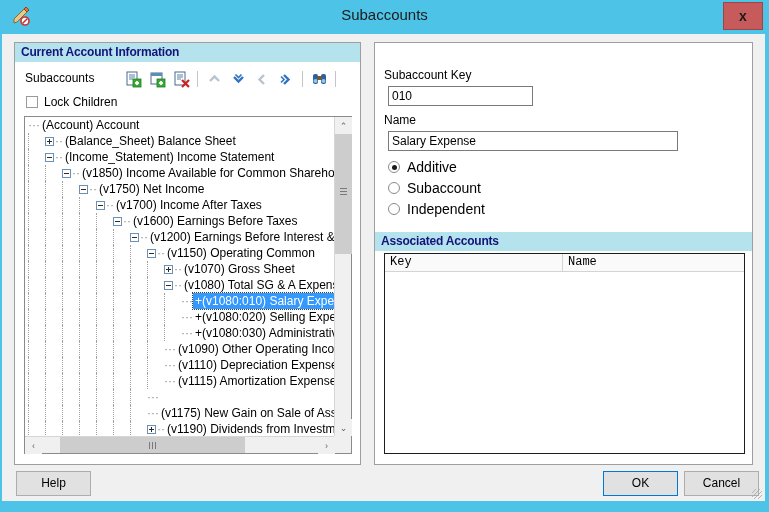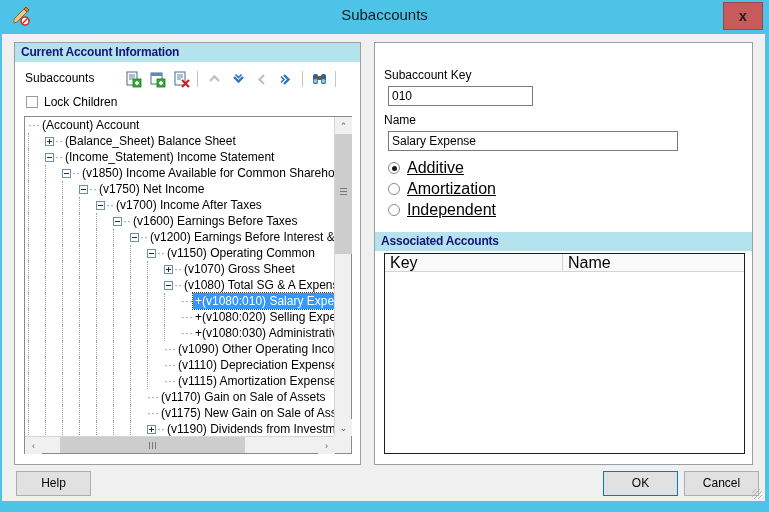--- a/index.html
+++ b/index.html
@@ -262,45 +262,46 @@
     border-radius: 50%;
     background: #fff;
     box-sizing: border-box;
     position: relative;
   }
   .radio.checked::after {
     content: ""; position: absolute;
     left: 2.5px; top: 2.5px; width: 5px; height: 5px;
     border-radius: 50%; background: #1a1a1a;
   }
-  .radio-label { margin-left: 7px; font-size: 16px; text-decoration: underline; }
+  .radio-label { margin-left: 7px; font-size: 14px; }
 
   #assoc-header { top: 189px; }
   #assoc-list {
     position: absolute; left: 9px; top: 210px;
     width: 361px; height: 201px;
     border: 1px solid #1d1d1d;
     background: #fff;
     box-sizing: border-box;
   }
   #assoc-head-row {
     position: absolute; left: 0; top: 0;
     width: 359px; height: 18px;
     background: #fafafa;
     border-bottom: 1px solid #d4d4d4;
     box-sizing: border-box;
     display: flex;
   }
   .col-head {
     height: 17px; line-height: 17px;
-    font-size: 16px;
+    font-size: 12px;
     padding-left: 5px;
     border-right: 1px solid #d4d4d4;
     box-sizing: border-box;
     cursor: pointer;
+    font-family: Liberation Mono, monospace;
   }
   #col-key { width: 178px; }
   #col-name { width: 181px; border-right: none; }
 
   
   .btn {
     position: absolute;
     background: #e1e1e1;
     border: 1px solid #adadad;
     box-sizing: border-box;
@@ -619,21 +620,20 @@
             <div class="tnode">
               <div class="vline" style="left: 3px;"></div>
               <div class="vline" style="left: 20px;"></div>
               <div class="vline" style="left: 37px;"></div>
               <div class="vline" style="left: 54px;"></div>
               <div class="vline" style="left: 71px;"></div>
               <div class="vline" style="left: 88px;"></div>
               <div class="vline" style="left: 105px;"></div>
               <div style="width: 122px; flex: 0 0 auto;"></div>
               <span class="tdots">···</span>
-              <span class="tlabel">(v1170) Gain on Sale of Assets</span>
             </div>
             <div class="tnode">
               <div class="vline" style="left: 3px;"></div>
               <div class="vline" style="left: 20px;"></div>
               <div class="vline" style="left: 37px;"></div>
               <div class="vline" style="left: 54px;"></div>
               <div class="vline" style="left: 71px;"></div>
               <div class="vline" style="left: 88px;"></div>
               <div class="vline" style="left: 105px;"></div>
               <div style="width: 122px; flex: 0 0 auto;"></div>
@@ -681,21 +681,21 @@
 
       <div class="field-label" style="left:9px; top:70px;">Name</div>
       <input class="textbox" style="left: 13px; top: 88px; width: 290px;" value="Salary Expense">
 
       <div class="radio-row" style="left:13px; top:116px;">
         <div class="radio checked"></div>
         <div class="radio-label">Additive</div>
       </div>
       <div class="radio-row" style="left:13px; top:137px;">
         <div class="radio"></div>
-        <div class="radio-label">Amortization</div>
+        <div class="radio-label">Subaccount</div>
       </div>
       <div class="radio-row" style="left:13px; top:158px;">
         <div class="radio"></div>
         <div class="radio-label">Independent</div>
       </div>
 
       <div class="group-header" id="assoc-header" style="width:377px;">Associated Accounts</div>
 
       <div id="assoc-list">
         <div id="assoc-head-row">

